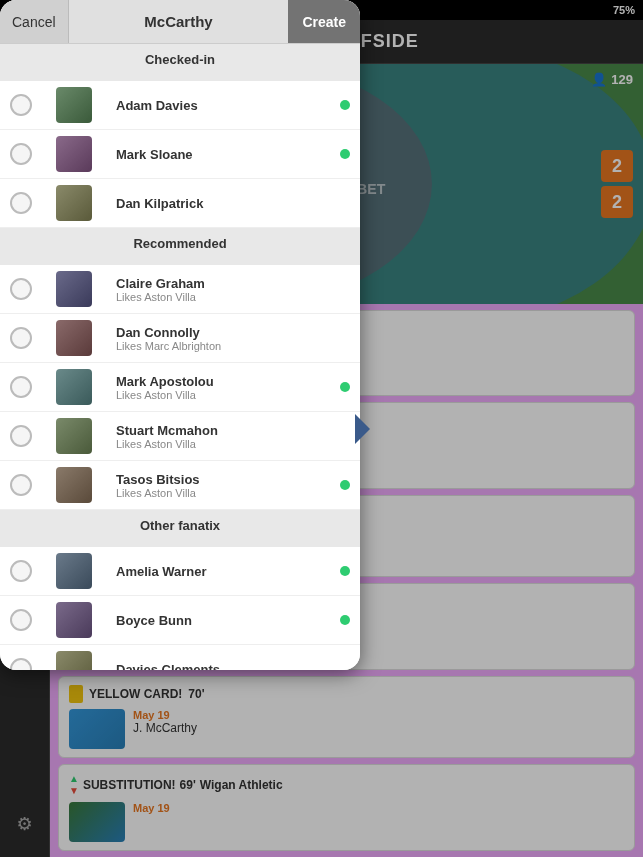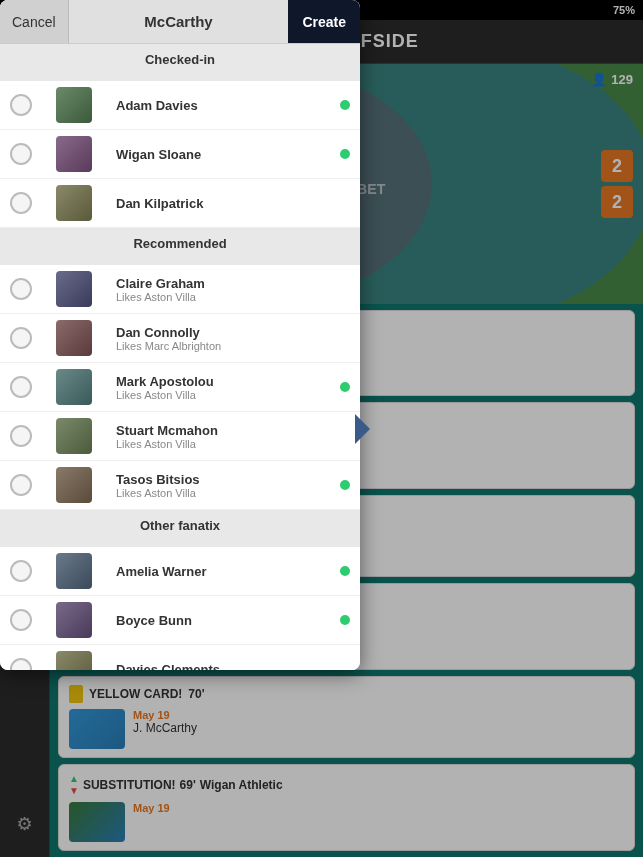--- a/index.html
+++ b/index.html
@@ -141,21 +141,21 @@
       font-weight: 600;
       display: flex;
       align-items: center;
       gap: 4px;
     }
 
     
     .feed-area {
       flex: 1;
       overflow-y: auto;
-      background: #0f766e;
+      background: #f0abfc;
     }
     .feed-item {
       background: #fff;
       margin: 6px 8px;
       border-radius: 6px;
       padding: 8px 10px;
       border: 1px solid #ddd;
     }
     .feed-row {
       display: flex;
@@ -248,21 +248,21 @@
       height: 100%;
       background: rgba(0,0,0,0.3);
       z-index: 100;
     }
     .modal {
       position: absolute;
       top: 0;
       left: 0;
       width: 360px;
       background: #f0f0f0;
-      border-radius: 8px;
+      border-radius: 16px;
       box-shadow: 0 4px 20px rgba(0,0,0,0.5);
       overflow: hidden;
       max-height: 670px;
     }
     .modal-header {
       background: #e0e0e0;
       height: 44px;
       display: flex;
       align-items: center;
       border-bottom: 1px solid #ccc;
@@ -282,21 +282,21 @@
     .modal-title {
       flex: 1;
       text-align: center;
       font-size: 15px;
       font-weight: 600;
       color: #333;
     }
     .modal-create {
       padding: 0 14px;
       height: 100%;
-      background: #0f172a;
+      background: #737373;
       color: #fff;
       font-size: 14px;
       font-weight: 600;
       display: flex;
       align-items: center;
       cursor: pointer;
     }
     .modal-body {
       overflow-y: auto;
       max-height: 626px;
@@ -621,21 +621,21 @@
         </div>
         <div class="online-dot"></div>
       </div>
 
       <div class="user-row">
         <div class="user-radio"></div>
         <div class="user-avatar">
             <div class="avatar-img avatar-2"></div>
           </div>
         <div class="user-info">
-          <div class="user-name">Wigan Sloane</div>
+          <div class="user-name">Mark Sloane</div>
         </div>
         <div class="online-dot"></div>
       </div>
 
       <div class="user-row">
         <div class="user-radio"></div>
         <div class="user-avatar">
             <div class="avatar-img avatar-3"></div>
           </div>
         <div class="user-info">

